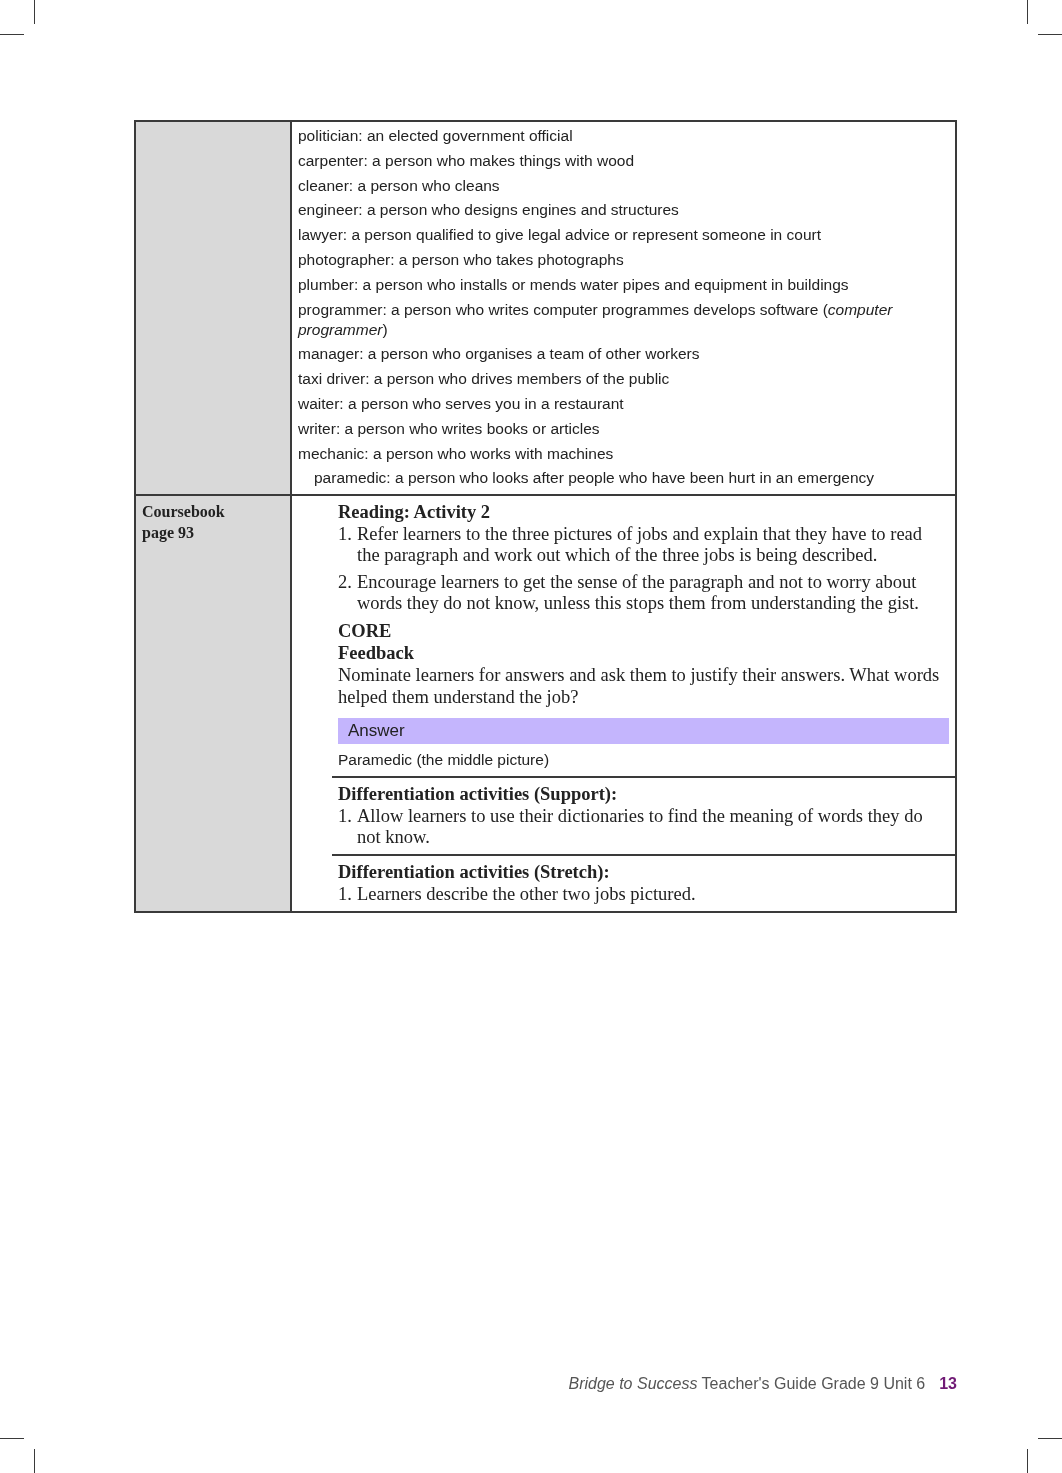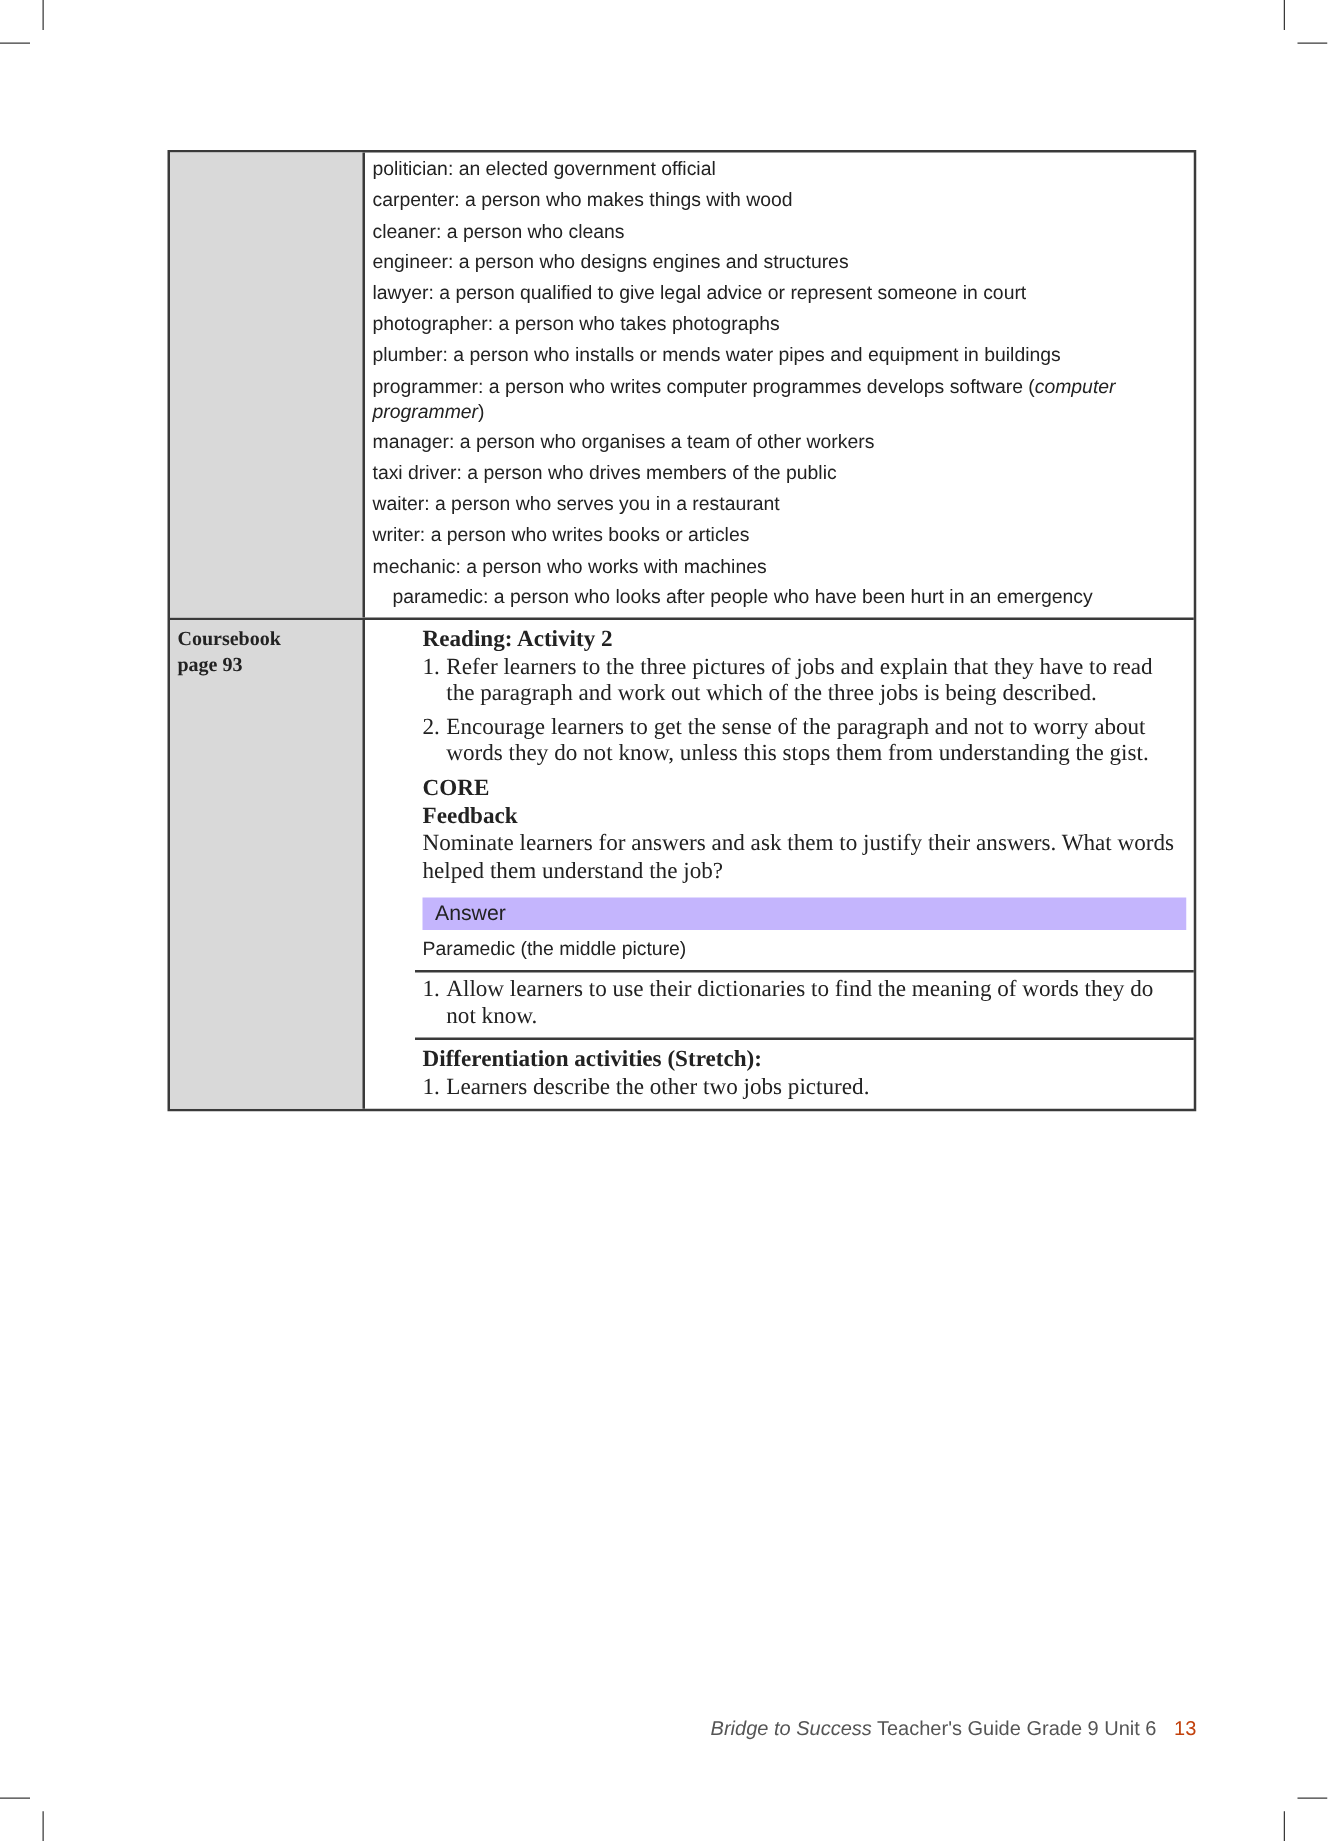--- a/index.html
+++ b/index.html
@@ -26,21 +26,21 @@
   .heading { font-weight:bold; line-height:24px; }
   .numbered { display:flex; line-height:21px; margin-bottom:6px; }
   .numbered .num { width:19px; flex:none; }
   .plain { line-height:22px; }
   .bold-line { font-weight:bold; line-height:22px; }
   .answer-bar { background:#c4b5fd; margin-top:10px; padding:1px 10px; font-family:"Liberation Sans", sans-serif; font-size:17px; line-height:24px; color:#222; }
   .answer-text { margin-top:6px; line-height:20px; }
 
   .footer { position:absolute; right:105px; top:1375px; font-family:"Liberation Sans", sans-serif; font-size:16px; color:#555; }
   .footer i { font-style:italic; }
-  .footer .page { color:#c2410c; font-weight:normal; margin-left:14px; }
+  .footer .page { color:#701a75; font-weight:bold; margin-left:14px; }
 </style>
 </head>
 <body>
 
 <div class="crop vert" style="left:34px; top:0;"></div>
 <div class="crop horiz" style="left:0; top:34px;"></div>
 <div class="crop vert" style="left:1027px; top:0;"></div>
 <div class="crop horiz" style="left:1038px; top:34px;"></div>
 <div class="crop vert" style="left:34px; top:1449px;"></div>
 <div class="crop horiz" style="left:0; top:1438px;"></div>
@@ -85,20 +85,21 @@
           <span>Encourage learners to get the sense of the paragraph and not to worry about words they do not know, unless this stops them from understanding the gist.</span>
         </div>
         <div class="bold-line">CORE</div>
         <div class="bold-line">Feedback</div>
         <div class="plain">Nominate learners for answers and ask them to justify their answers. What words helped them understand the job?</div>
         <div class="answer-bar">Answer</div>
         <div class="answer-text sans">Paramedic (the middle picture)</div>
       </div>
 
       <div class="cell serif">
+        <div class="heading">Differentiation activities (Support):</div>
         <div class="numbered" style="margin-bottom:0;">
           <span class="num">1.</span>
           <span>Allow learners to use their dictionaries to find the meaning of words they do not know.</span>
         </div>
       </div>
 
       <div class="cell serif">
         <div class="heading">Differentiation activities (Stretch):</div>
         <div class="numbered" style="margin-bottom:0;">
           <span class="num">1.</span>

